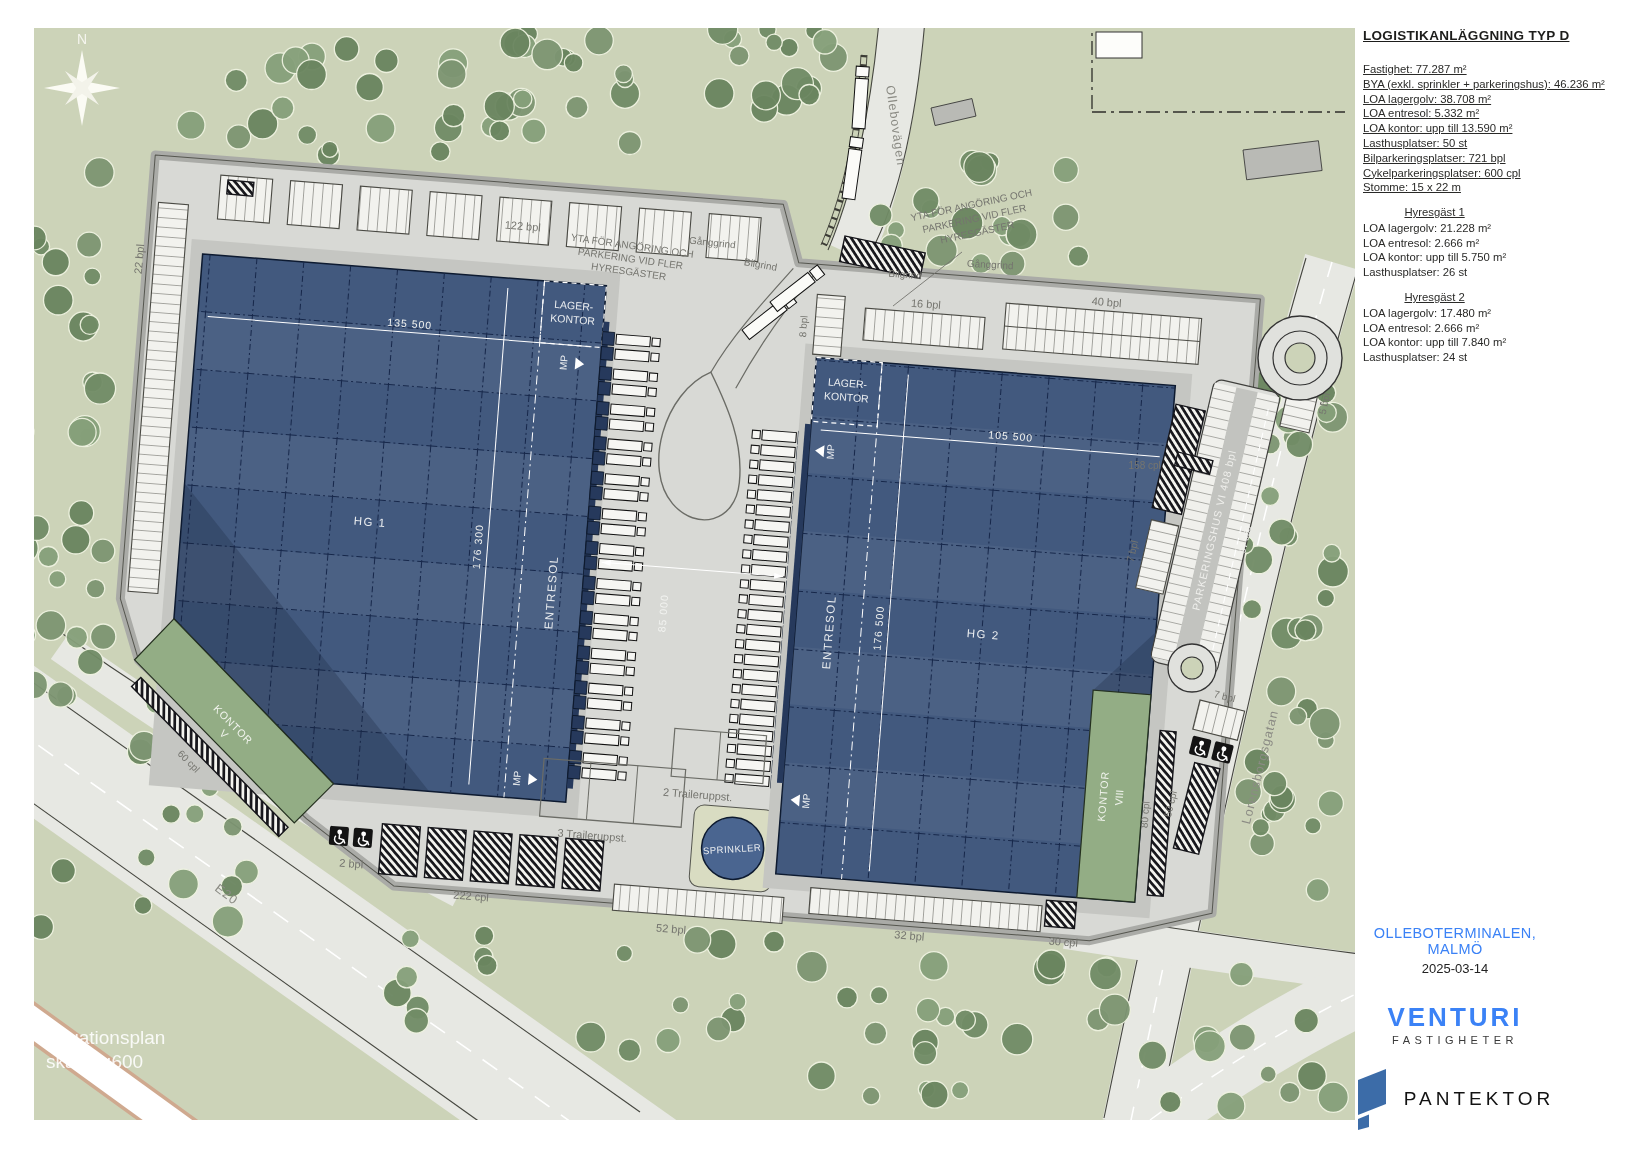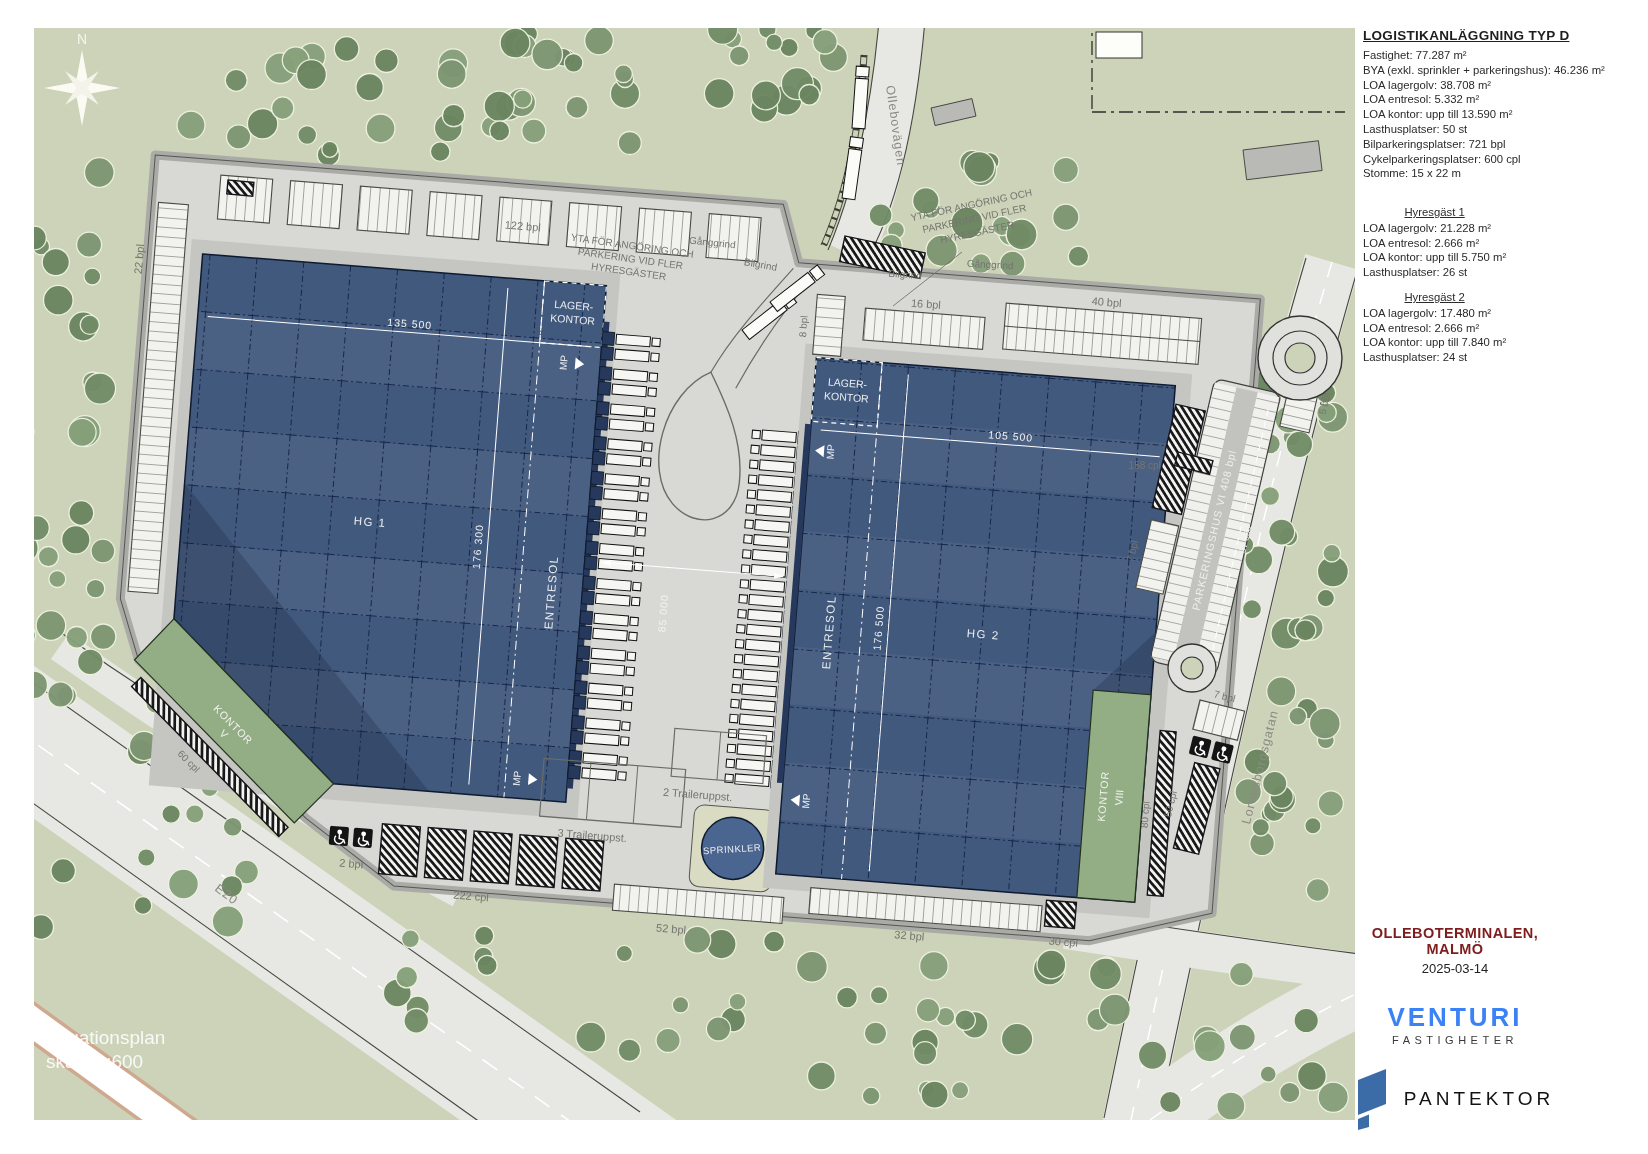--- a/index.html
+++ b/index.html
@@ -16,21 +16,21 @@
   .scol{fill:url(#ph);stroke:#4a4a44;stroke-width:1.1;}
   .hatch{fill:url(#hx);stroke:#15151a;stroke-width:1.4;}
   .roadedge{stroke:#45463f;stroke-width:1.1;fill:none;}
   .note{fill:rgba(255,255,255,0.88);font-size:19px;}
   
   #panel{position:absolute;left:1355px;top:0;width:293px;height:1154px;background:#ffffff;color:#1d1d1b;}
   .p-title{position:absolute;left:8px;top:28px;font-size:13.5px;font-weight:bold;text-decoration:underline;letter-spacing:.3px;}
   .p-block{position:absolute;left:8px;font-size:11.3px;line-height:14.8px;color:#2a2a28;}
   .t-head{font-size:11.3px;text-decoration:underline;margin-bottom:1px;color:#2a2a28;text-align:center;}
   #tblock{position:absolute;left:0px;top:925px;width:200px;text-align:center;}
-  .proj{font-size:14.5px;letter-spacing:.4px;color:#7f1d1d;font-weight:bold;}
+  .proj{font-size:14.5px;letter-spacing:.4px;color:#3b82f6;}
   .date{font-size:13px;margin-top:4px;color:#222;}
   .venturi{margin-top:26px;font-size:26px;font-weight:bold;letter-spacing:3px;color:#3b82f6;}
   .venturi-sub{font-size:11px;letter-spacing:4.5px;color:#3a3a3a;margin-top:1px;}
   .pantektor-row{margin-top:22px;display:flex;align-items:center;justify-content:center;gap:14px;}
   .pantektor{font-size:19px;letter-spacing:4px;color:#121212;}
 </style>
 </head>
 <body>
 
 <div id="sheet">
@@ -650,21 +650,21 @@
   <text class="note" x="46" y="1044">Situationsplan</text>
   <text class="note" x="46" y="1068">skala 1:600</text>
 
   <rect x="0" y="0" width="1355" height="28" fill="#fff"></rect>
   <rect x="0" y="0" width="34" height="1154" fill="#fff"></rect>
   <rect x="0" y="1120" width="1355" height="34" fill="#fff"></rect>
 </svg>
 
 <div id="panel">
   <div class="p-title">LOGISTIKANLÄGGNING TYP D</div>
-  <div class="p-block" style="top:48px;">
+  <div class="p-block" style="top:62px;text-decoration:underline;">
     <div>Fastighet: 77.287 m²</div>
     <div>BYA (exkl. sprinkler + parkeringshus): 46.236 m²</div>
     <div>LOA lagergolv: 38.708 m²</div>
     <div>LOA entresol: 5.332 m²</div>
     <div>LOA kontor: upp till 13.590 m²</div>
     <div>Lasthusplatser: 50 st</div>
     <div>Bilparkeringsplatser: 721 bpl</div>
     <div>Cykelparkeringsplatser: 600 cpl</div>
     <div>Stomme: 15 x 22 m</div>
   </div>

